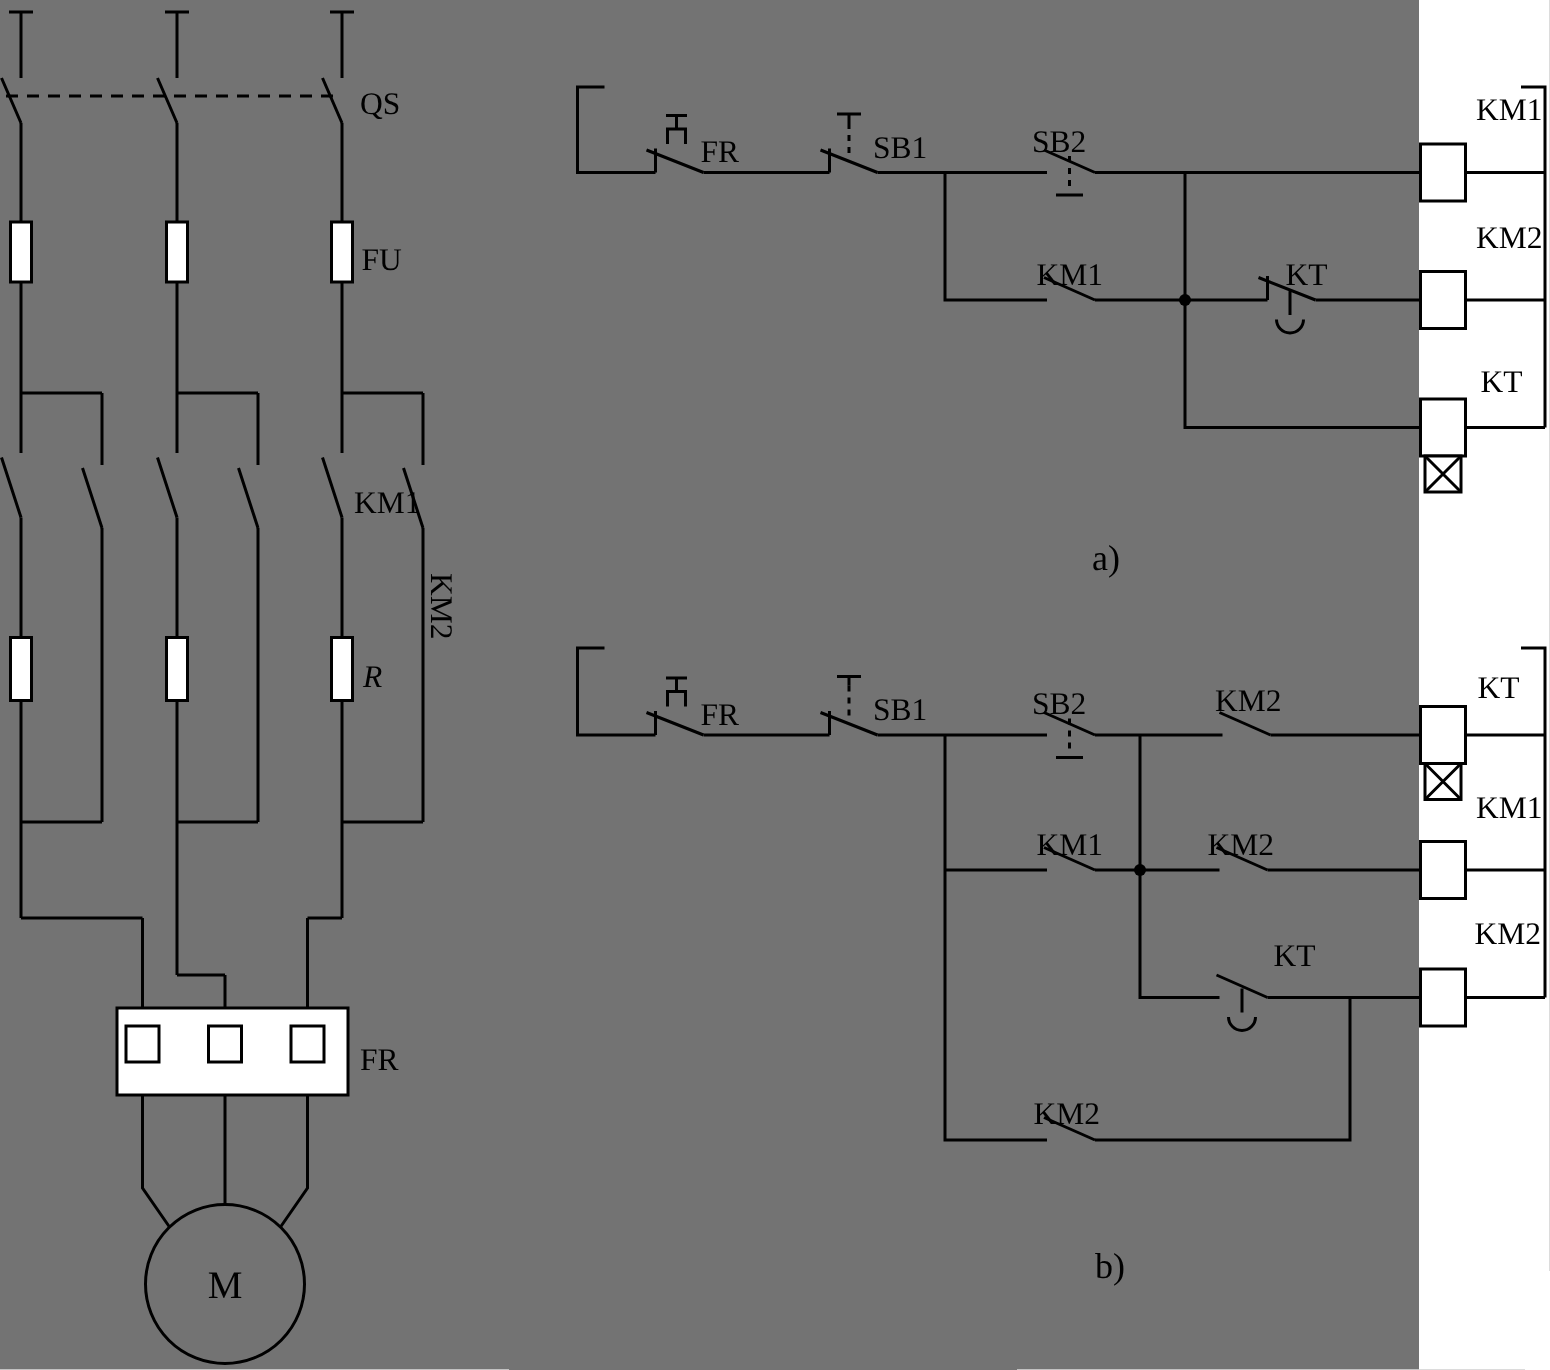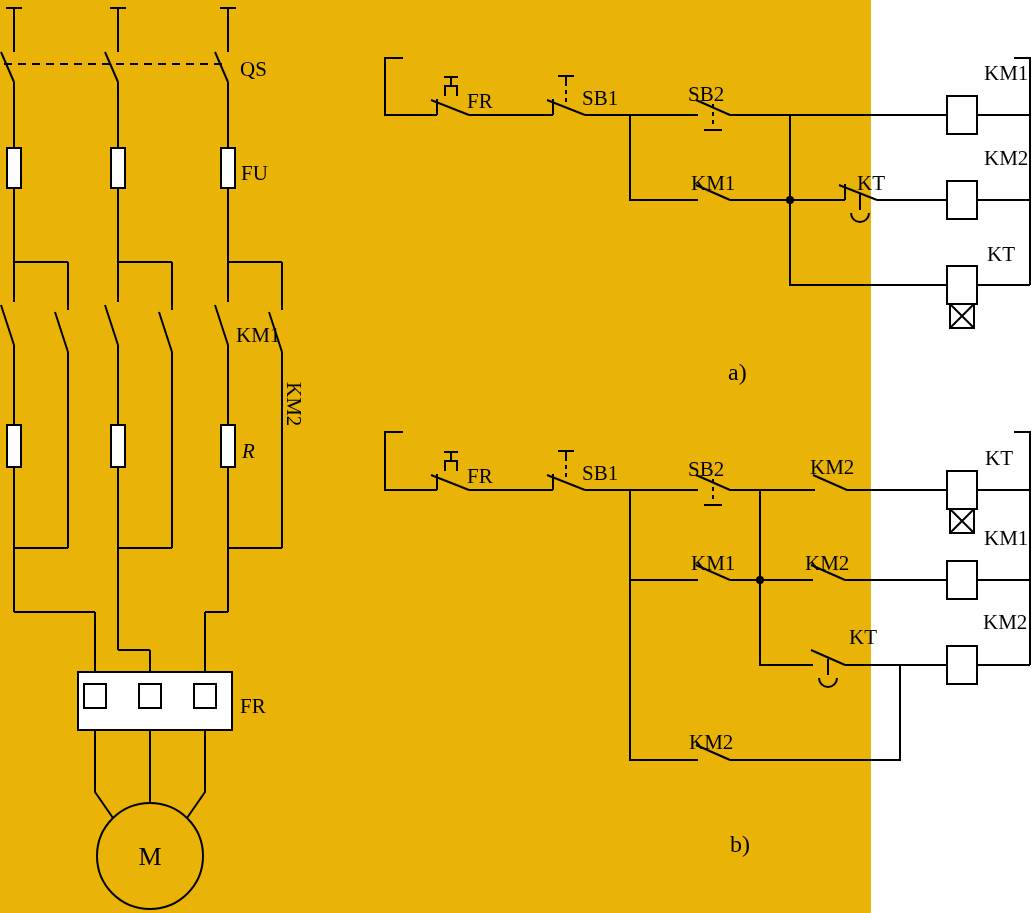--- a/index.html
+++ b/index.html
@@ -1,16 +1,16 @@
 <!DOCTYPE html>
 <html><head>
 <meta charset="utf-8">
 <style>
   html,body{margin:0;padding:0;background:#ffffff;}
-  .stage{width:871px;height:913px;position:relative;background:#eab308;}
+  .stage{width:946px;height:913px;position:relative;background:#737373;}
   svg{display:block;}
   .wire{stroke:#000;stroke-width:2;fill:none;}
   .dashwire{stroke:#000;stroke-width:2;fill:none;stroke-dasharray:8 6;}
   .dashop{stroke:#000;stroke-width:2;fill:none;stroke-dasharray:4 4;}
   .box{stroke:#000;stroke-width:2;fill:#fff;}
   .dot{fill:#000;stroke:none;}
   .lbl{font-family:"Liberation Serif","DejaVu Serif",serif;font-size:21px;fill:#000;}
   .lbl-big{font-family:"Liberation Serif","DejaVu Serif",serif;font-size:26px;fill:#000;text-anchor:middle;}
   .lbl-cap{font-family:"Liberation Serif","DejaVu Serif",serif;font-size:24px;fill:#000;}
   .lbl-it{font-style:italic;}

